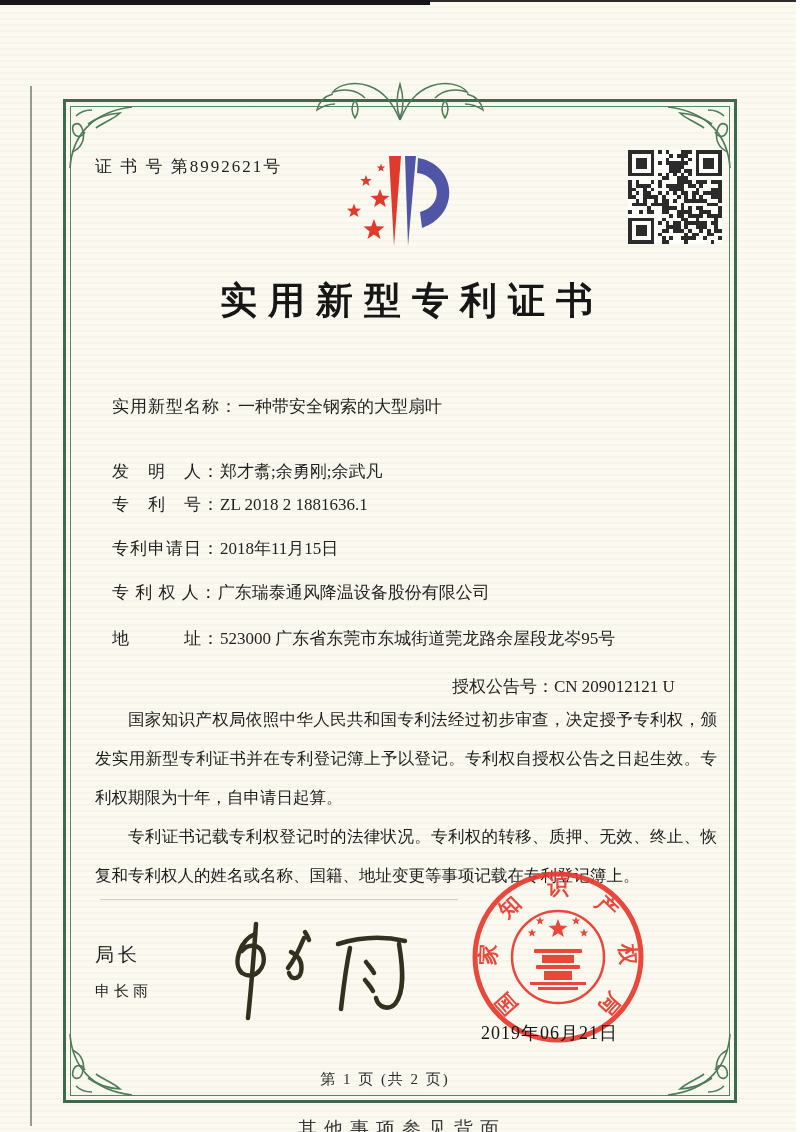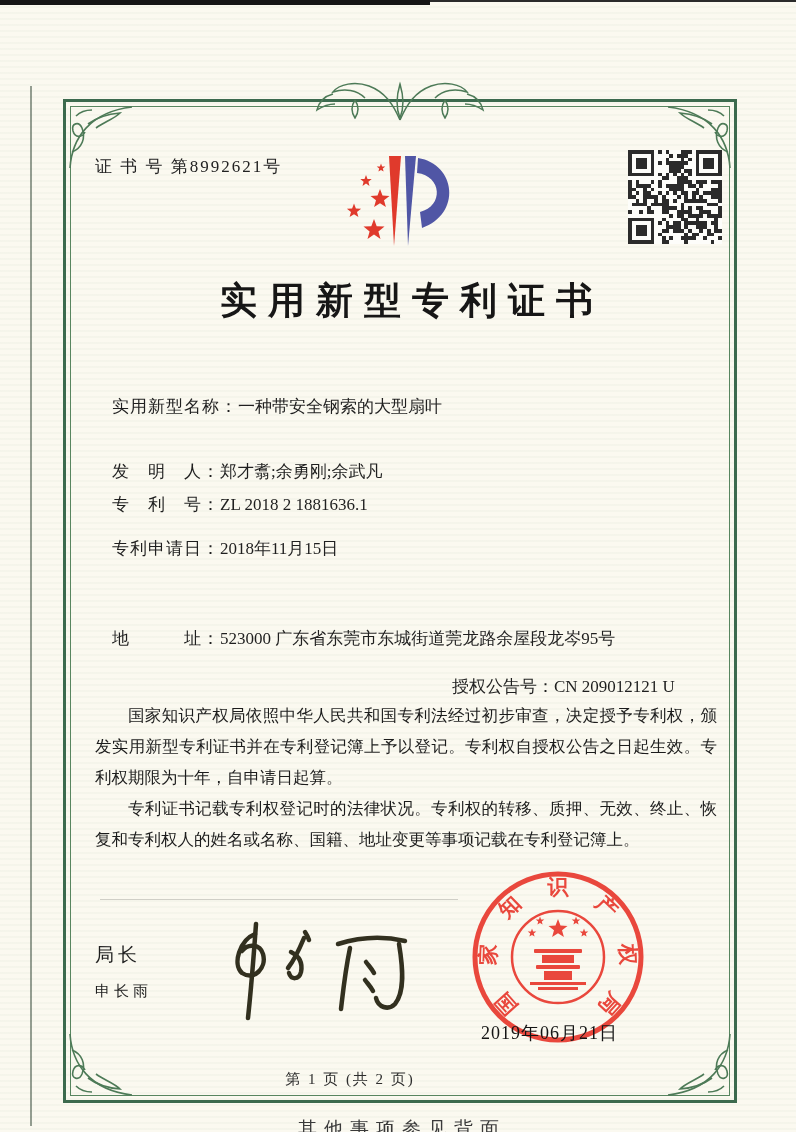--- a/index.html
+++ b/index.html
@@ -27,34 +27,34 @@
   .qr{position:absolute;left:628px;top:150px;background:#fdfdfa;}
   .title{position:absolute;left:12px;top:276px;width:800px;text-align:center;
          font-size:37px;font-weight:bold;color:#161616;letter-spacing:11px;}
   
   .field{position:absolute;left:95px;font-size:17px;color:#1f1f1f;white-space:pre;}
   .field .lab{letter-spacing:1px;}
   .grant-left{position:absolute;left:95px;top:655px;font-size:17px;color:#1f1f1f;white-space:pre;}
   .grant-right{position:absolute;left:435px;top:655px;font-size:17px;color:#1f1f1f;white-space:pre;}
   
   .paras{position:absolute;left:95px;top:700px;width:622px;font-size:16.5px;
-         line-height:31px;color:#1c1c1c;text-align:justify;}
+         line-height:39px;color:#1c1c1c;text-align:justify;}
   .paras p{margin:0;text-indent:2em;}
   .fold-line{position:absolute;left:100px;top:899px;width:358px;height:1px;
              background:#c8c8c0;opacity:.85;}
   
   .signer-title{position:absolute;left:95px;top:942px;font-size:19px;color:#1d1d1d;letter-spacing:4px;}
   .signer-name{position:absolute;left:95px;top:982px;font-size:15px;color:#1d1d1d;letter-spacing:4px;}
   .signature{position:absolute;left:198px;top:912px;}
   
   .seal{position:absolute;left:468px;top:867px;opacity:.92;}
   .seal-date{position:absolute;left:481px;top:1021px;font-size:18px;color:#141414;
              letter-spacing:1px;white-space:pre;}
   .footer{position:absolute;left:0;top:1070px;width:700px;text-align:center;
-          font-size:15px;color:#2d2d2d;letter-spacing:2px;}
+          font-size:15px;color:#2d2d2d;letter-spacing:2px;padding-left:35px;}
   .back-note{position:absolute;left:298px;top:1116px;font-size:19px;color:#3a3a3a;
              letter-spacing:7px;white-space:pre;}
 </style>
 </head>
 <body>
 
 <div class="page">
 
   <div class="scan-top2"></div>
   <div class="scan-top"></div>
@@ -458,20 +458,23 @@
   </div>
   <div class="field" style="top:440px">
     <span class="lab">发　明　人：</span><span>郑才翥;余勇刚;余武凡</span>
   </div>
   <div class="field" style="top:473px">
     <span class="lab">专　利　号：</span><span>ZL 2018 2 1881636.1</span>
   </div>
   <div class="field" style="top:517px">
     <span class="lab">专利申请日：</span><span>2018年11月15日</span>
   </div>
+  <div class="field" style="top:561px">
+    <span class="lab">专 利 权 人：</span><span>广东瑞泰通风降温设备股份有限公司</span>
+  </div>
   <div class="field" style="top:607px">
     <span class="lab">地　　　址：</span><span>523000 广东省东莞市东城街道莞龙路余屋段龙岑95号</span>
   </div>
 
   <div class="grant-right">
     <span class="lab">授权公告号：</span><span>CN 209012121 U</span>
   </div>
 
   <div class="paras">
     <p>国家知识产权局依照中华人民共和国专利法经过初步审查，决定授予专利权，颁发实用新型专利证书并在专利登记簿上予以登记。专利权自授权公告之日起生效。专利权期限为十年，自申请日起算。</p>

